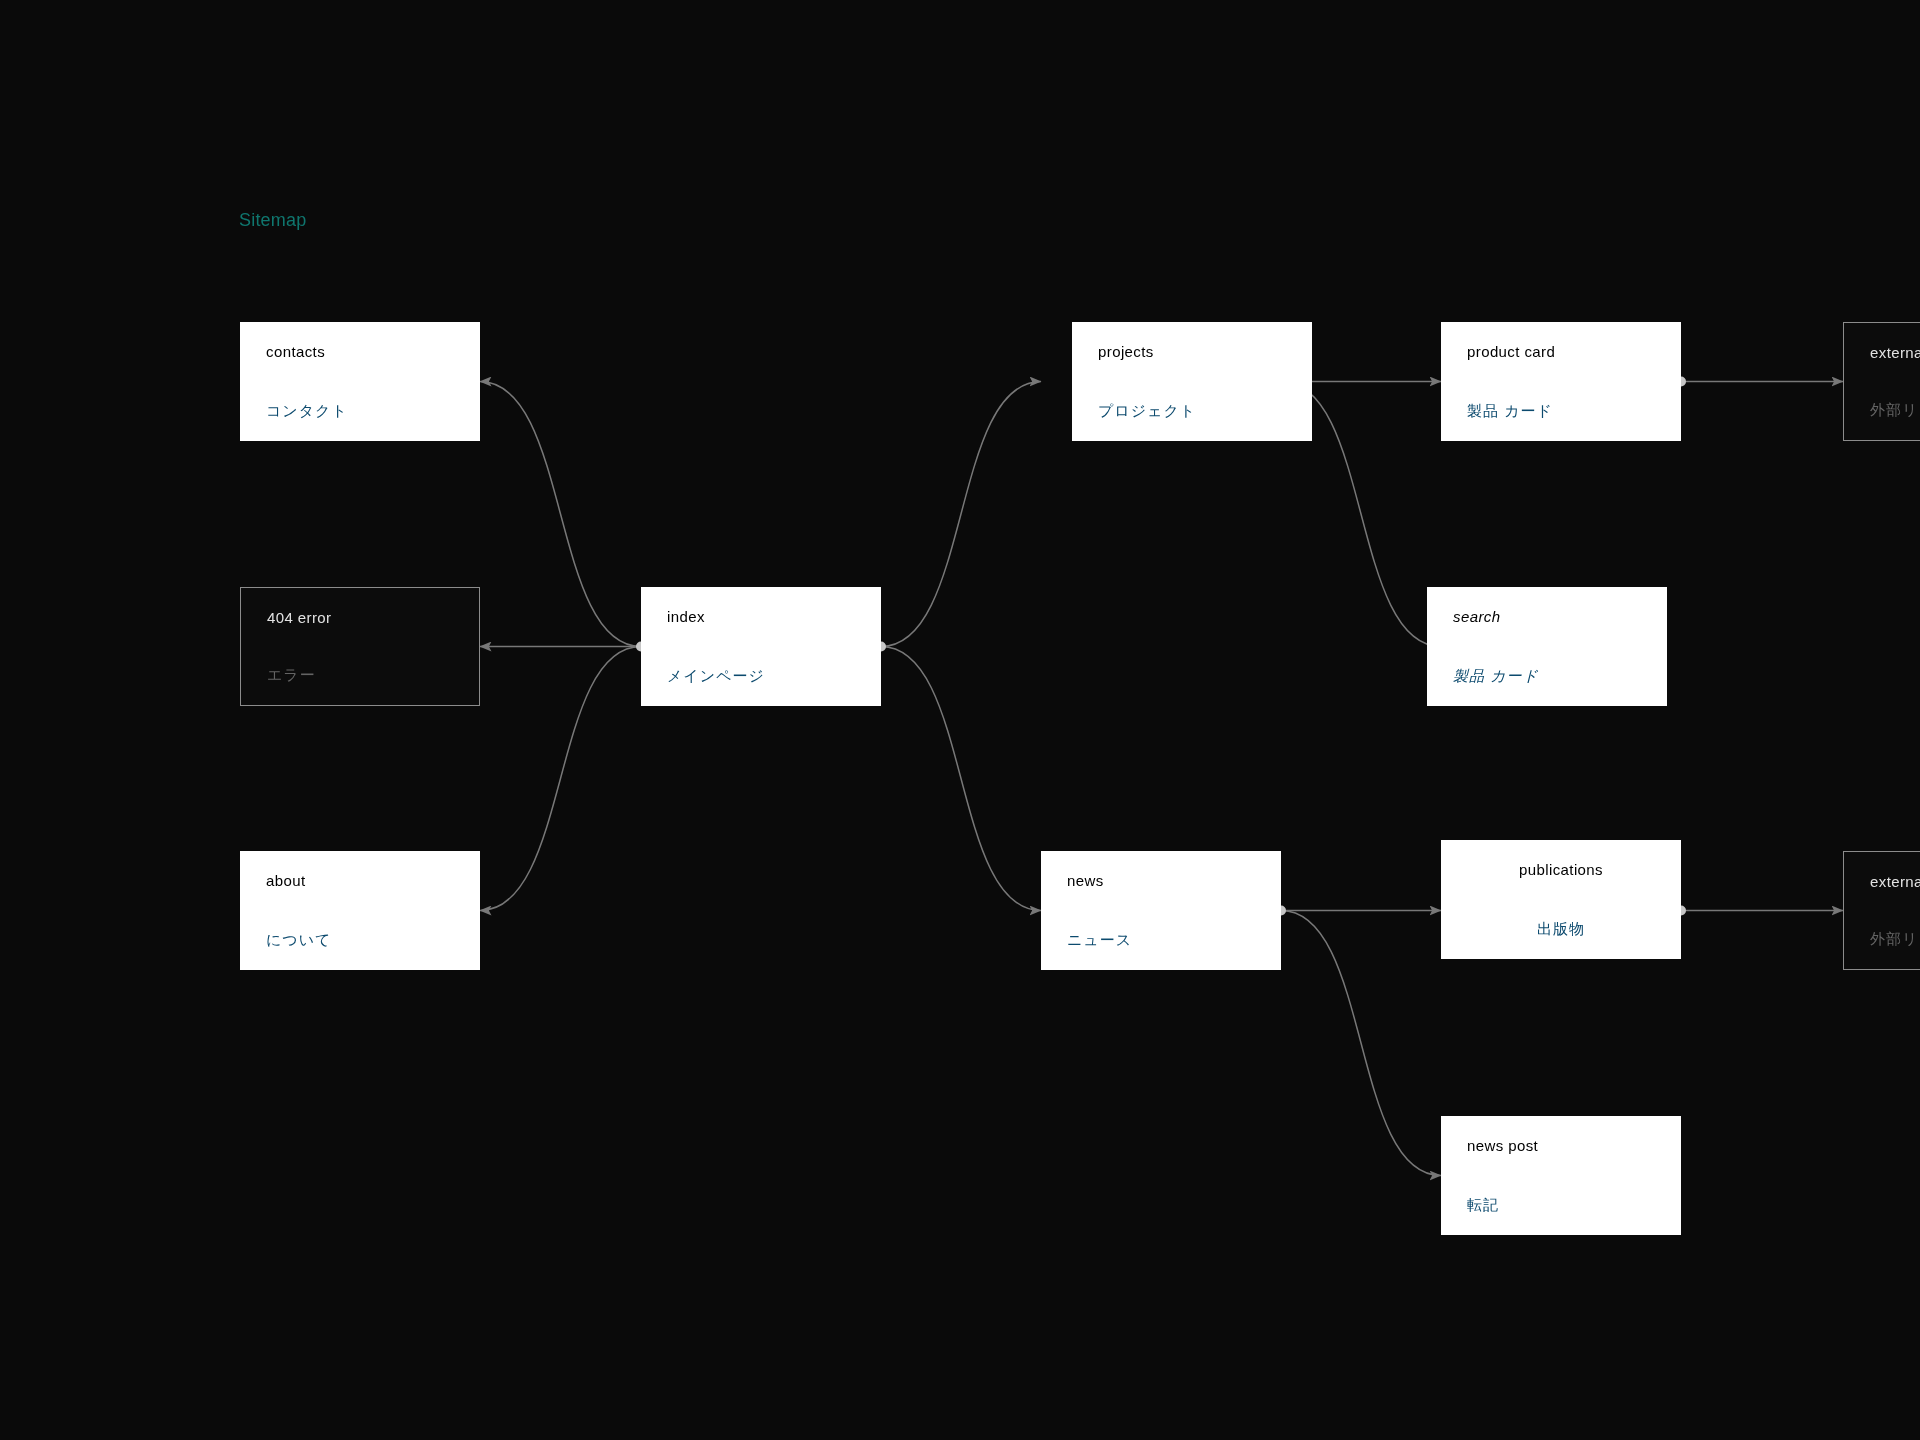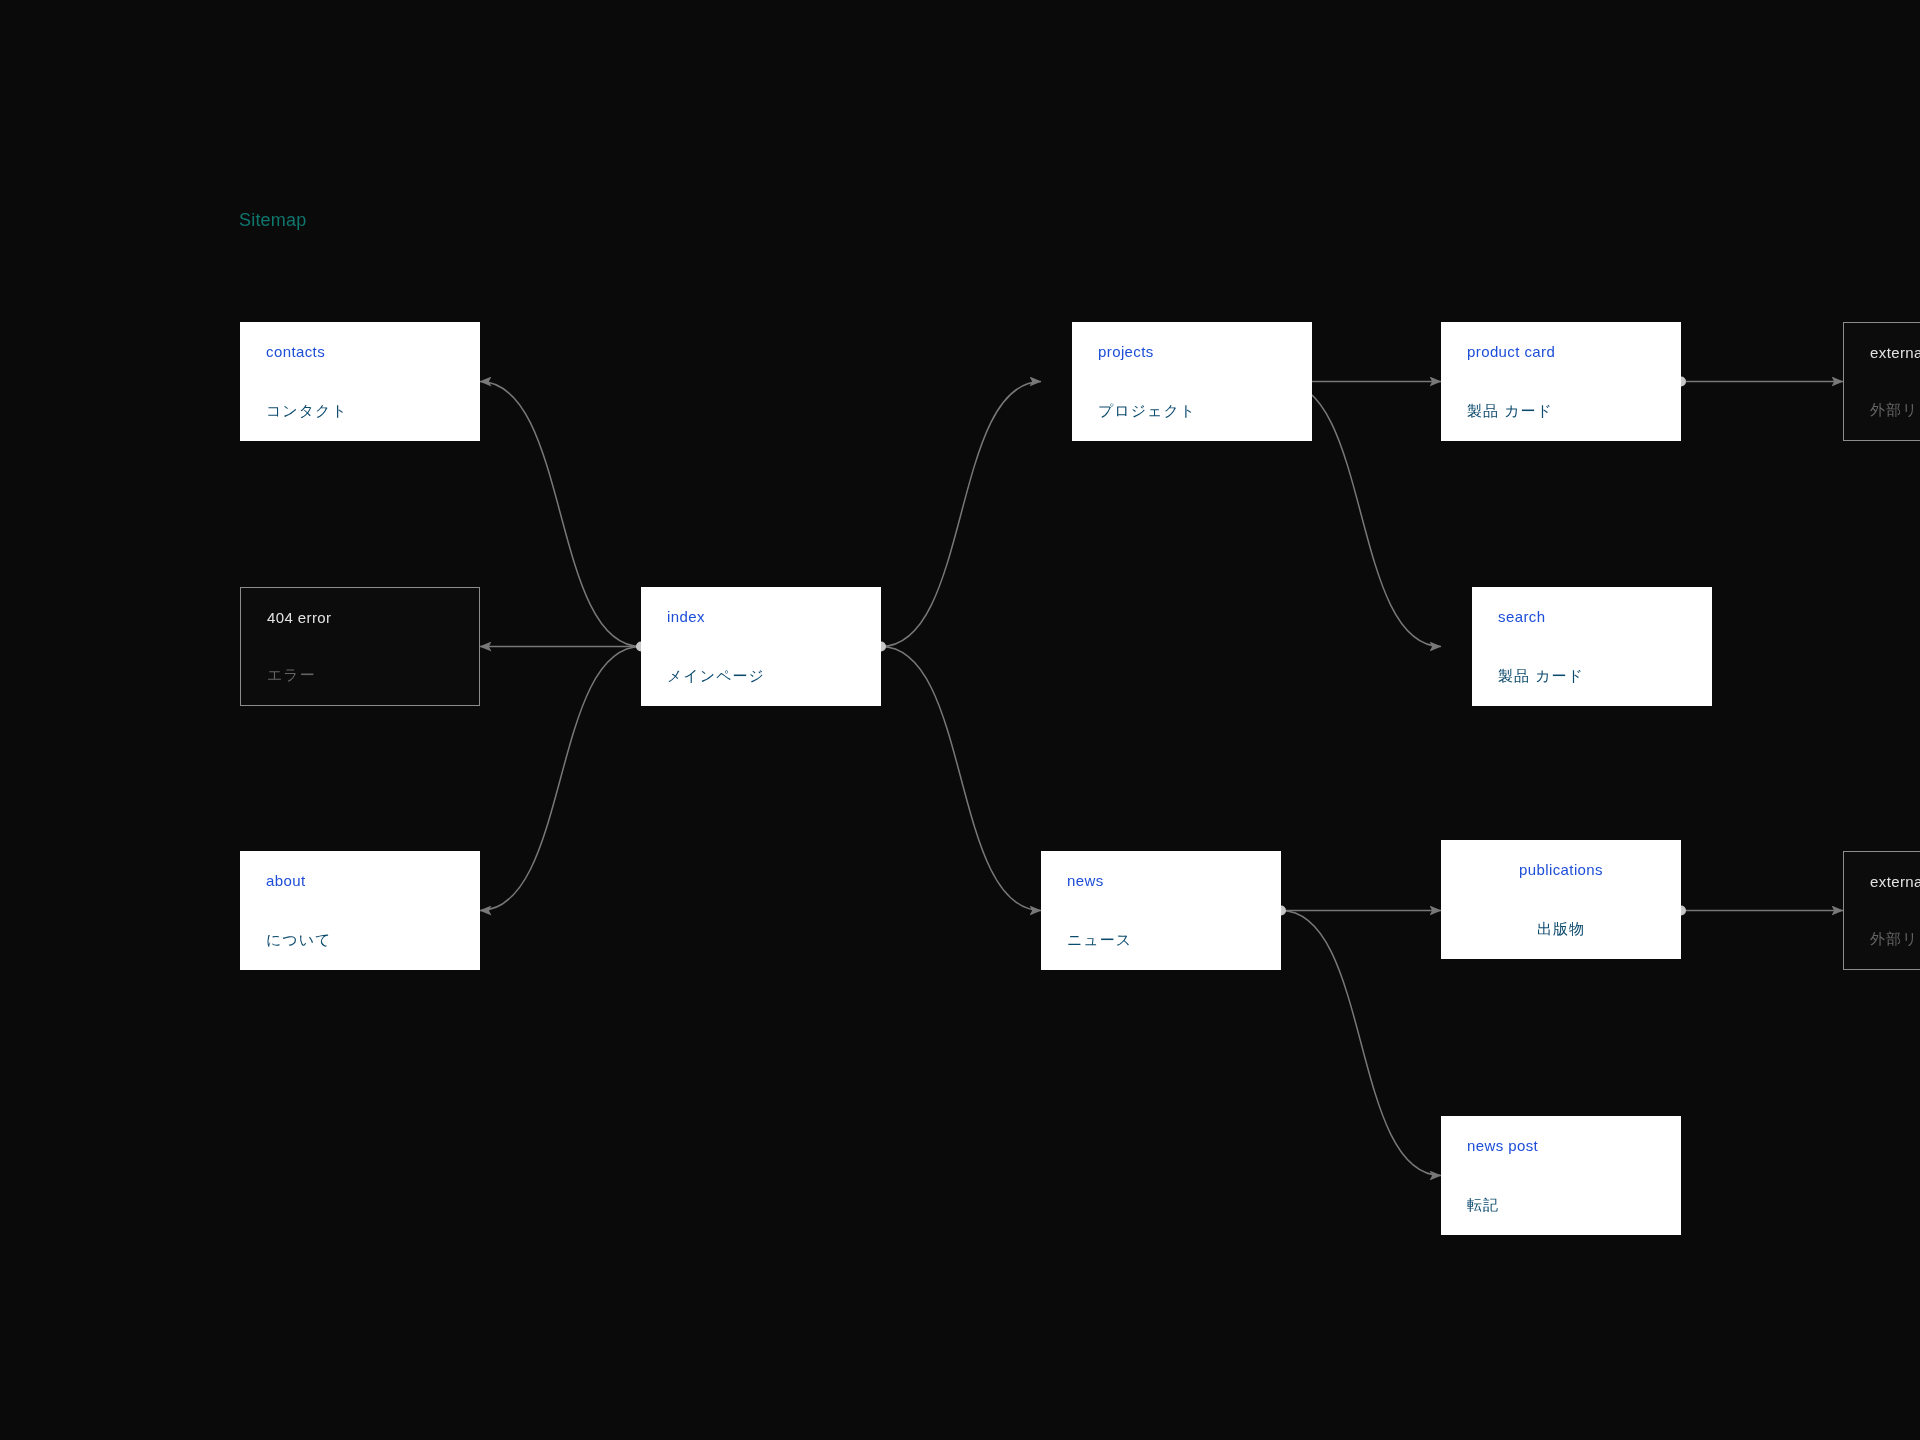--- a/index.html
+++ b/index.html
@@ -56,21 +56,21 @@
     white-space: nowrap;
     overflow: hidden;
   }
   .node-subtitle {
     font-size: 15px;
     letter-spacing: 1px;
     line-height: 19px;
     white-space: nowrap;
     overflow: hidden;
   }
-  .node.light .node-title { color: #1d4ed8; }
+  .node.light .node-title { color: #000000; }
   .node.light .node-subtitle { color: #0c4a6e; }
   .node.outline .node-title { color: #e3e3e3; }
   .node.outline .node-subtitle { color: #646464; }
 </style>
 </head>
 <body>
 
 <div class="canvas">
   <div class="page-title">Sitemap</div>
   <svg class="edges-layer" width="1920" height="1440" viewBox="0 0 1920 1440">
@@ -123,21 +123,21 @@
         <div class="node-subtitle">プロジェクト</div>
       </div>
       <div class="node light" style="left: 1041px; top: 851px;">
         <div class="node-title">news</div>
         <div class="node-subtitle">ニュース</div>
       </div>
       <div class="node light" style="left: 1441px; top: 322px;">
         <div class="node-title">product card</div>
         <div class="node-subtitle">製品 カード</div>
       </div>
-      <div class="node light" style="left: 1472px; top: 587px;">
+      <div class="node light" style="left: 1427px; top: 587px; font-style: italic;">
         <div class="node-title">search</div>
         <div class="node-subtitle">製品 カード</div>
       </div>
       <div class="node light" style="left: 1441px; top: 840px; text-align: center;">
         <div class="node-title">publications</div>
         <div class="node-subtitle">出版物</div>
       </div>
       <div class="node light" style="left: 1441px; top: 1116px;">
         <div class="node-title">news post</div>
         <div class="node-subtitle">転記</div>

